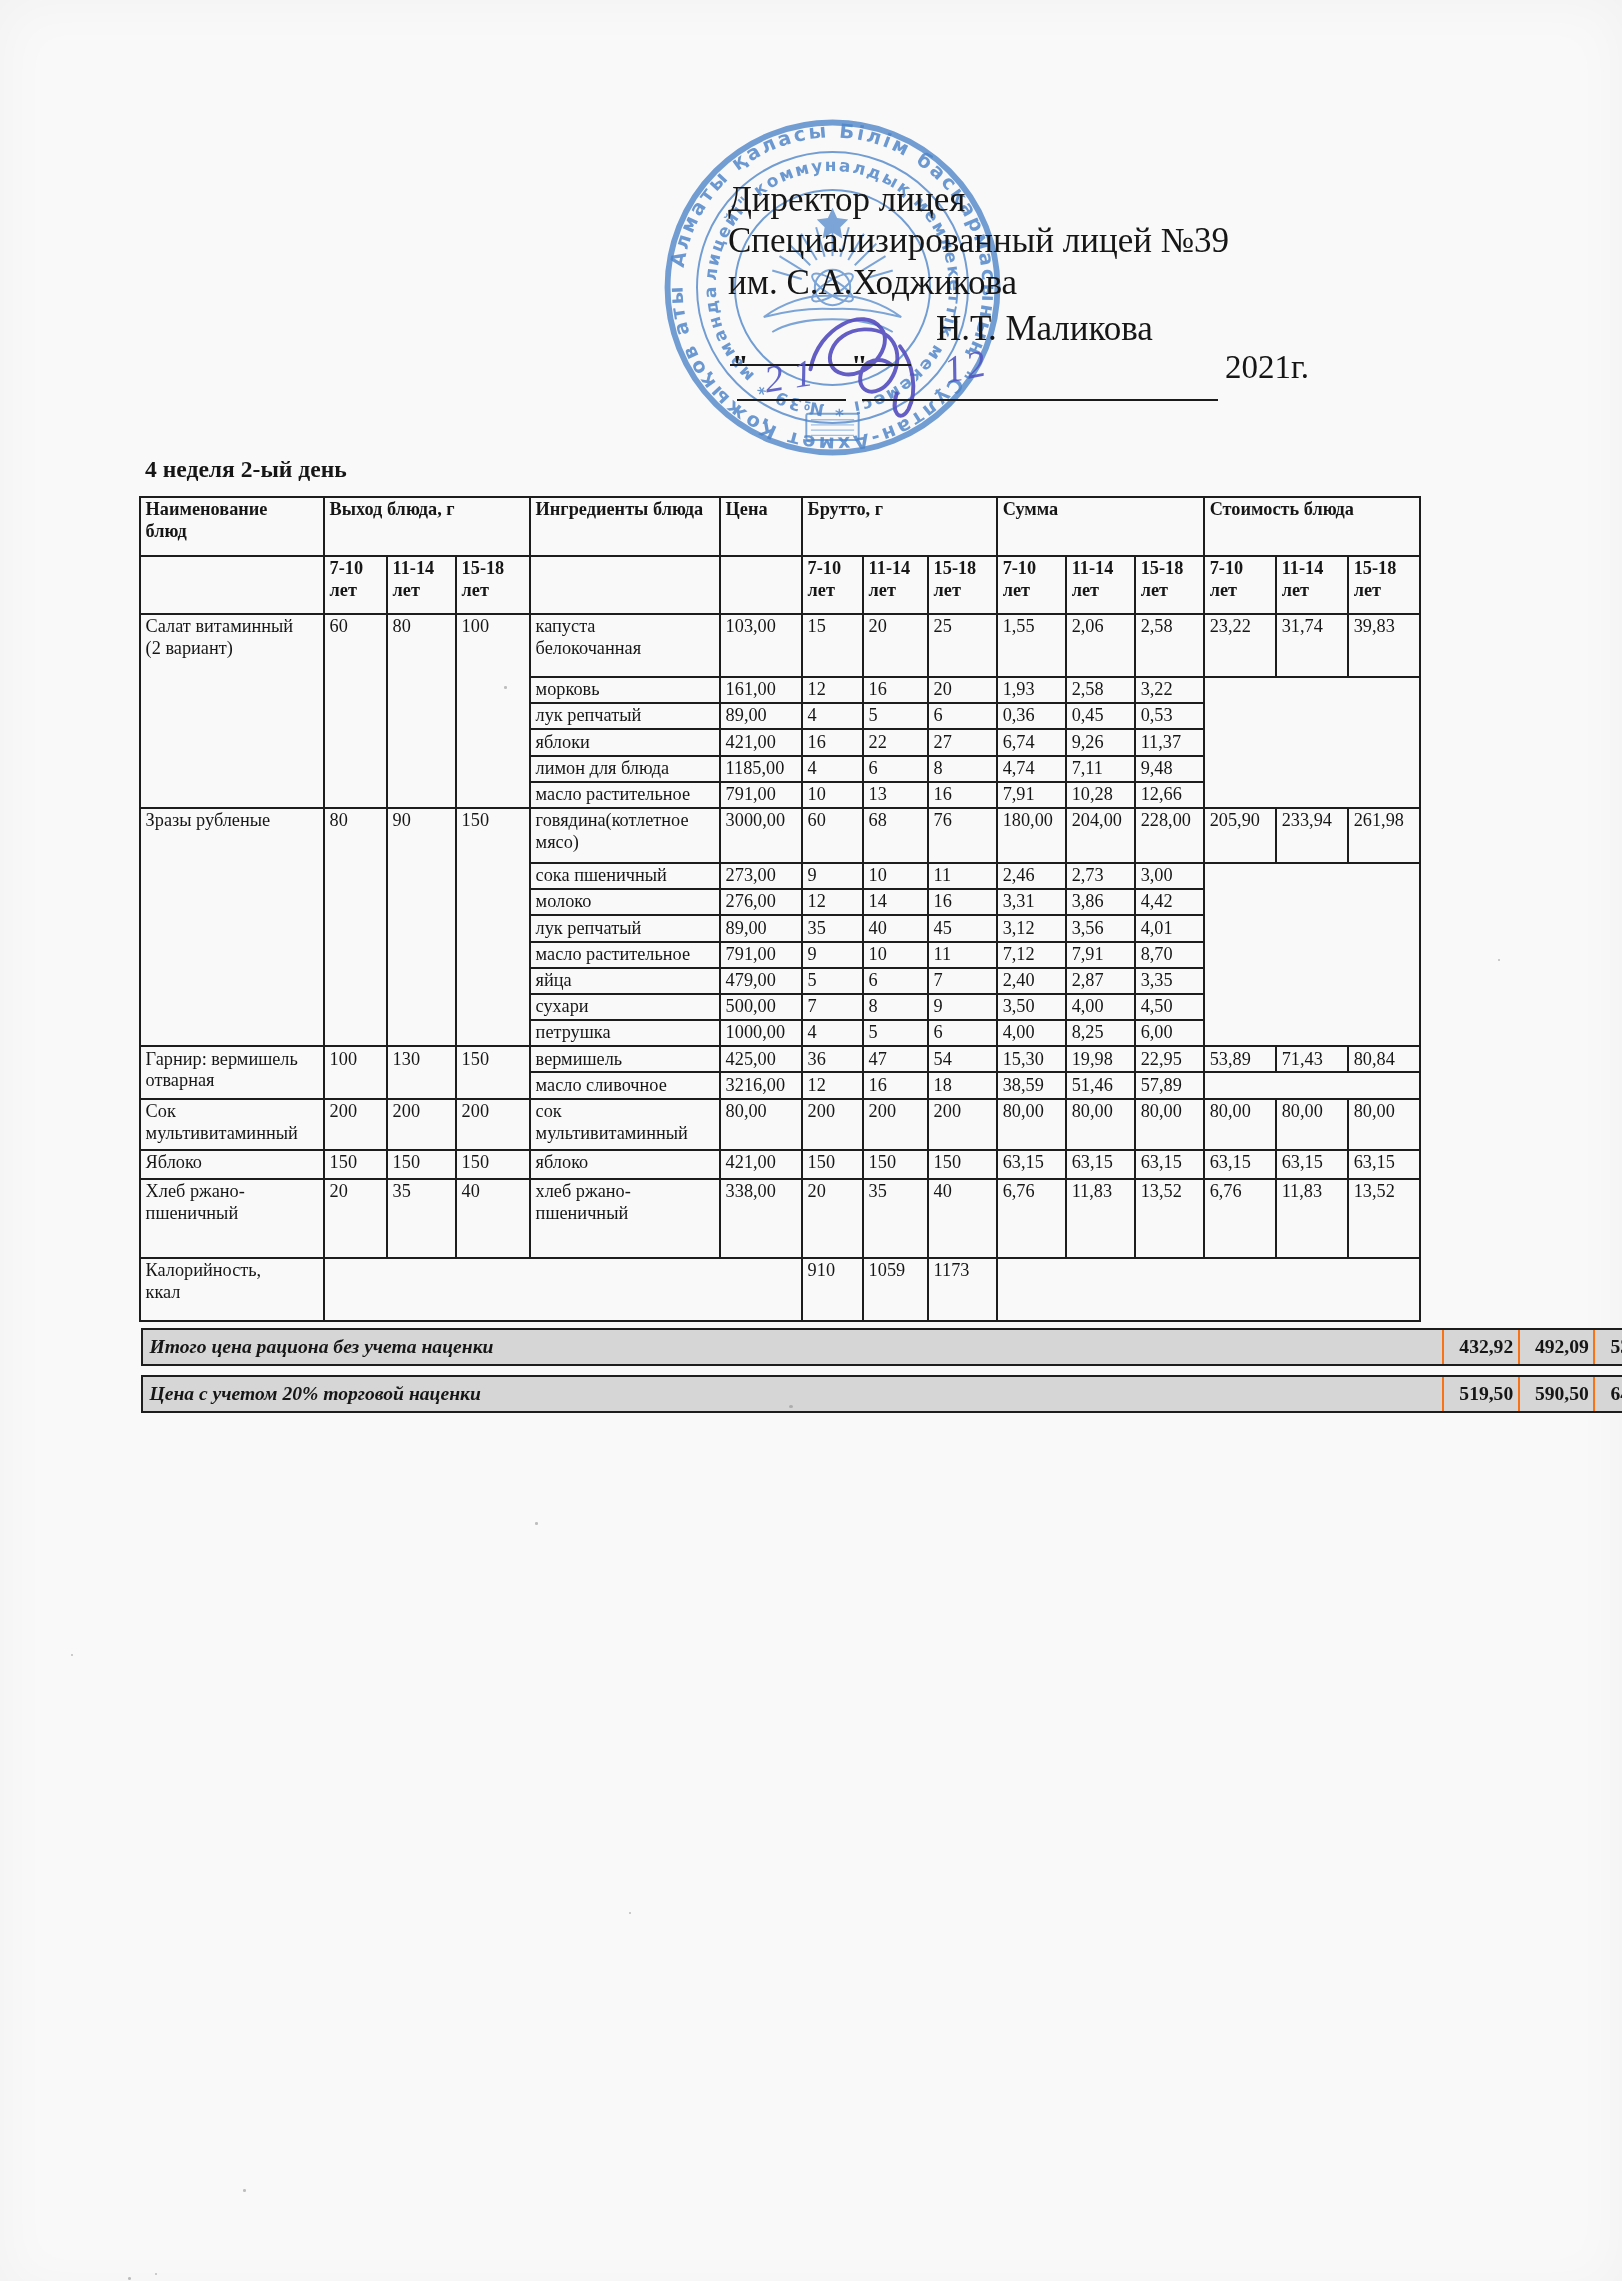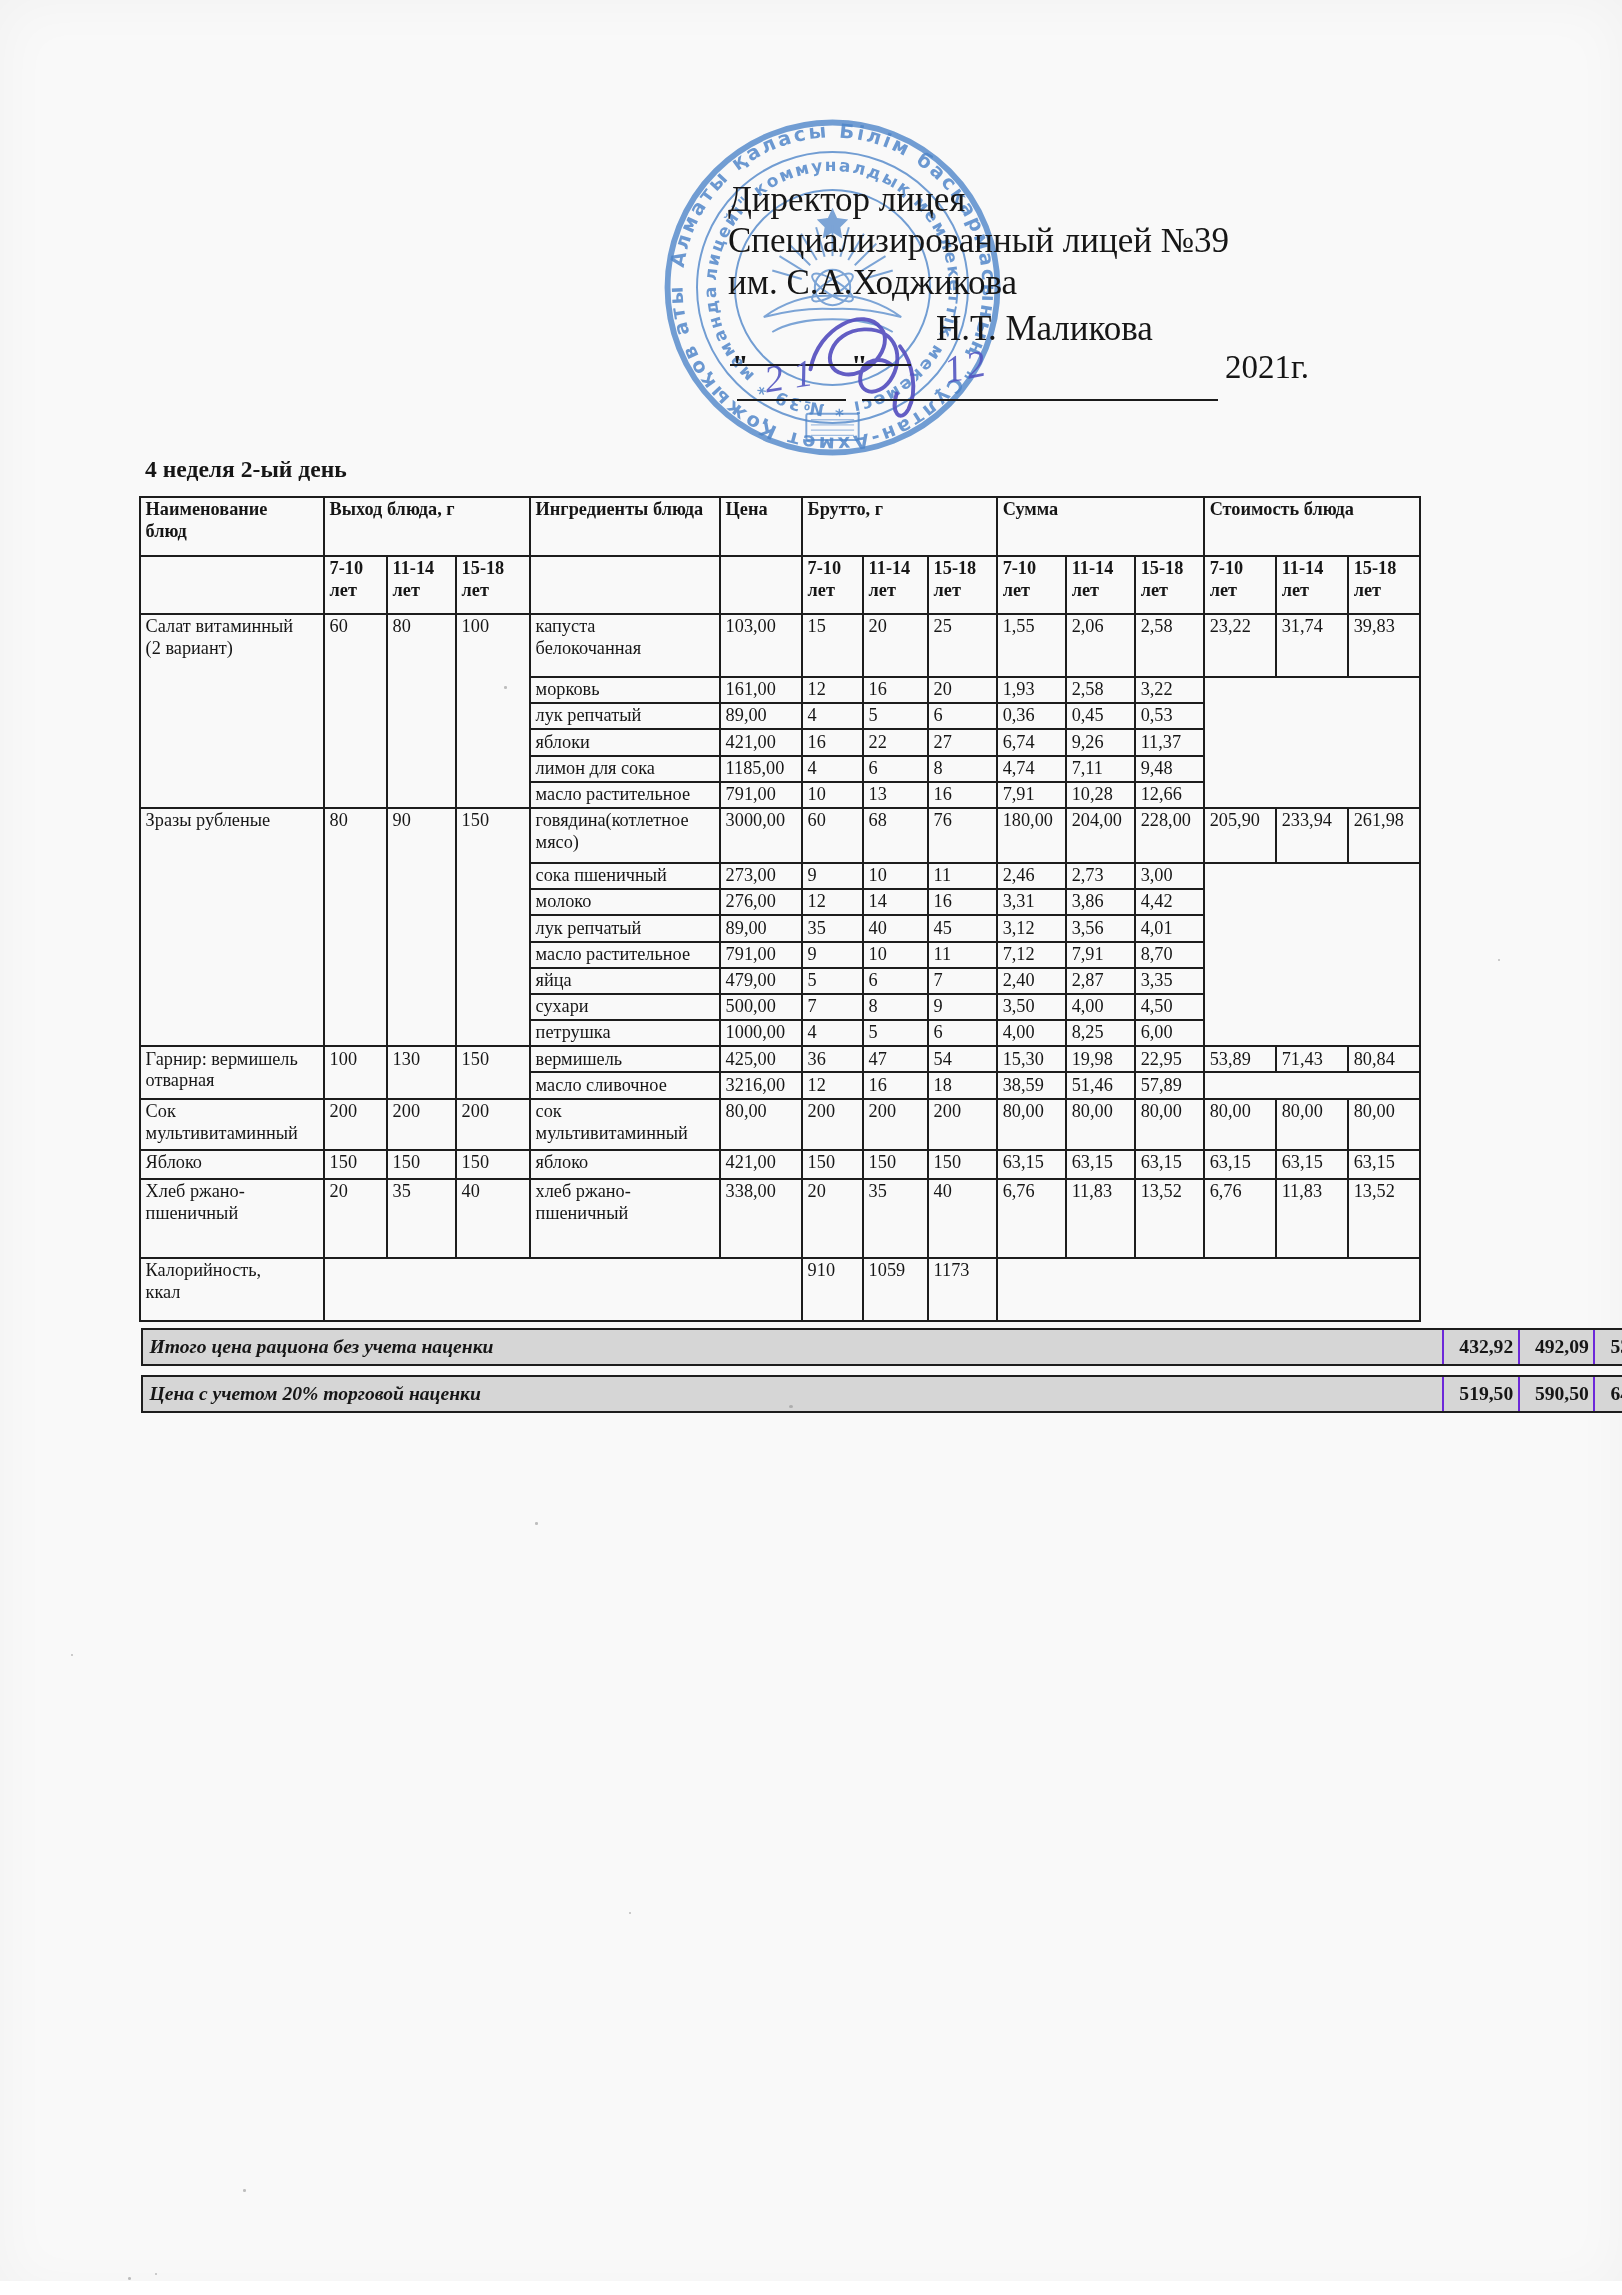--- a/index.html
+++ b/index.html
@@ -70,21 +70,21 @@
   .sumbar {
     display:flex; margin-bottom:9.2px; background:#d6d6d6;
     border:2px solid #1d1d1d; box-sizing:border-box; height:38px;
   }
   .sumbar .lbl {
     flex:1; font-weight:bold; font-style:italic;
     font-size:19.6px; line-height:33px; padding-left:6.5px;
     white-space:nowrap; overflow:hidden;
   }
   .sumbar .val {
-    width:69px; border-left:2px solid #6d28d9;
+    width:69px; border-left:2px solid #f97316;
     font-weight:bold; font-size:19.6px; line-height:33px;
     text-align:right; padding-right:4.6px;
   }
   .speck { position:absolute; background:#8d8d8d; border-radius:50%; opacity:.55; }
 </style>
 </head>
 <body>
 
 <div class="page">
 
@@ -252,21 +252,21 @@
           <td>яблоки</td>
           <td>421,00</td>
           <td class="num">16</td>
           <td class="num">22</td>
           <td class="num">27</td>
           <td class="num">6,74</td>
           <td class="num">9,26</td>
           <td class="num">11,37</td>
         </tr>
         <tr class="r1">
-          <td>лимон для сока</td>
+          <td>лимон для блюда</td>
           <td>1185,00</td>
           <td class="num">4</td>
           <td class="num">6</td>
           <td class="num">8</td>
           <td class="num">4,74</td>
           <td class="num">7,11</td>
           <td class="num">9,48</td>
         </tr>
         <tr class="r1">
           <td>масло растительное</td>

